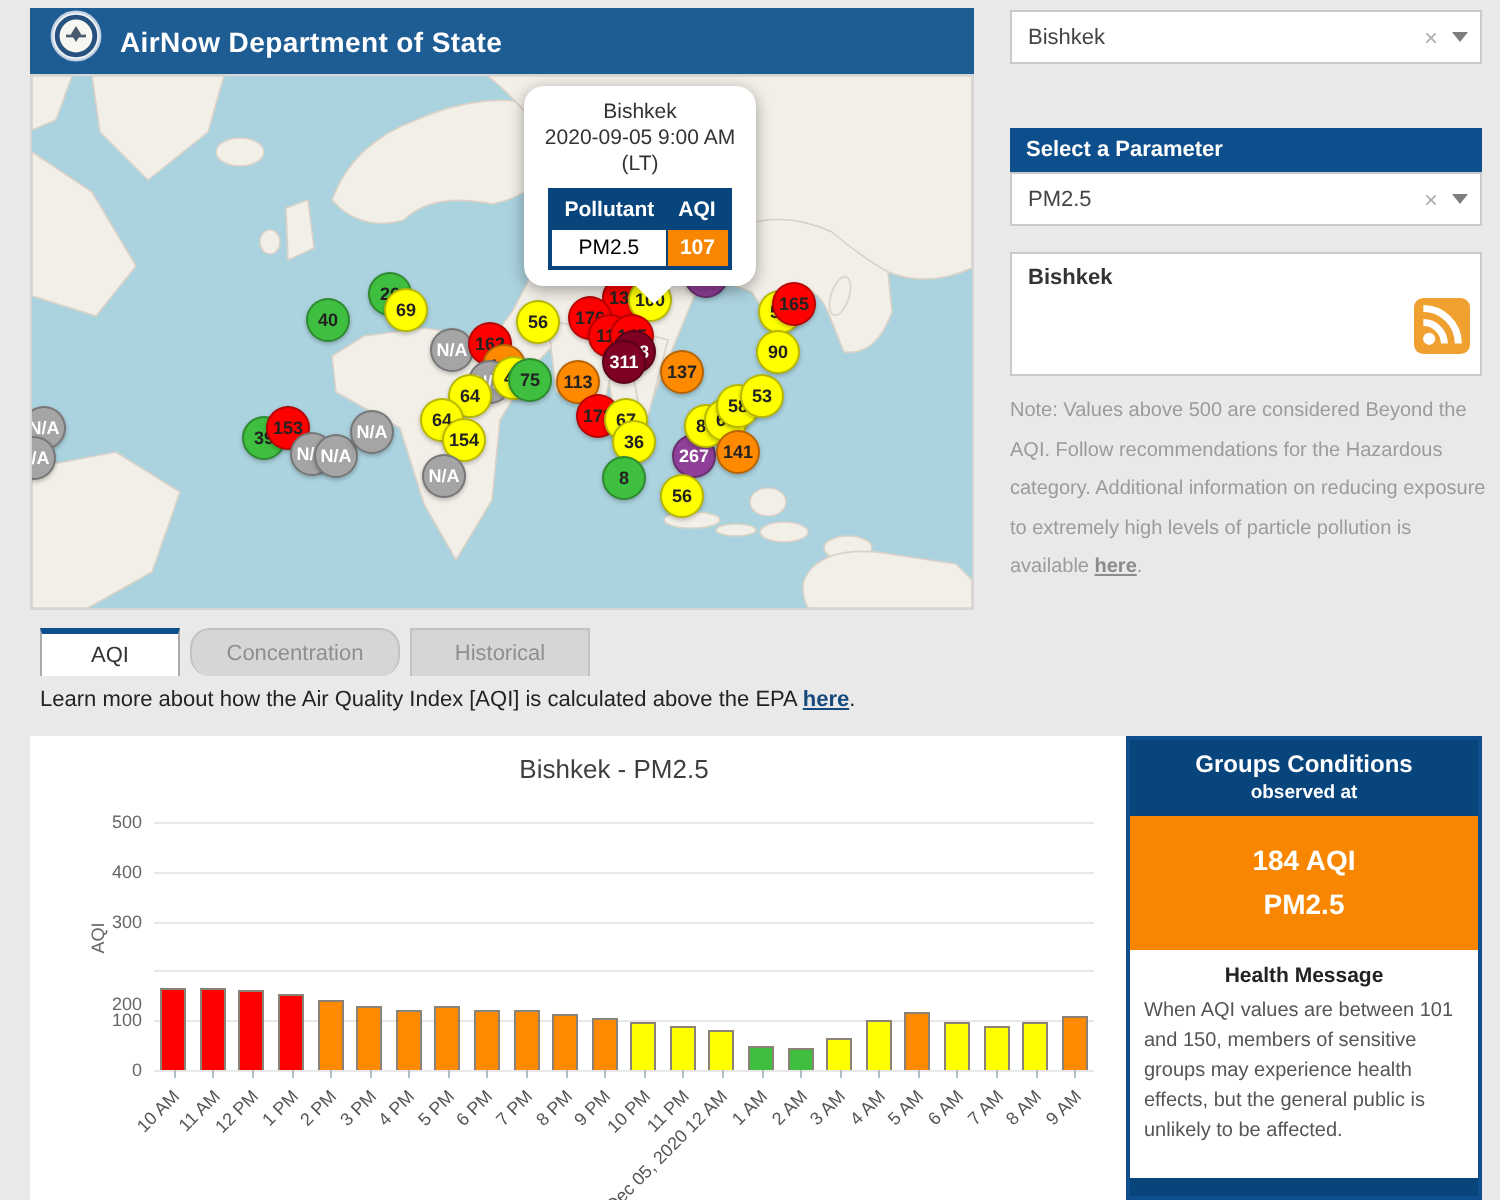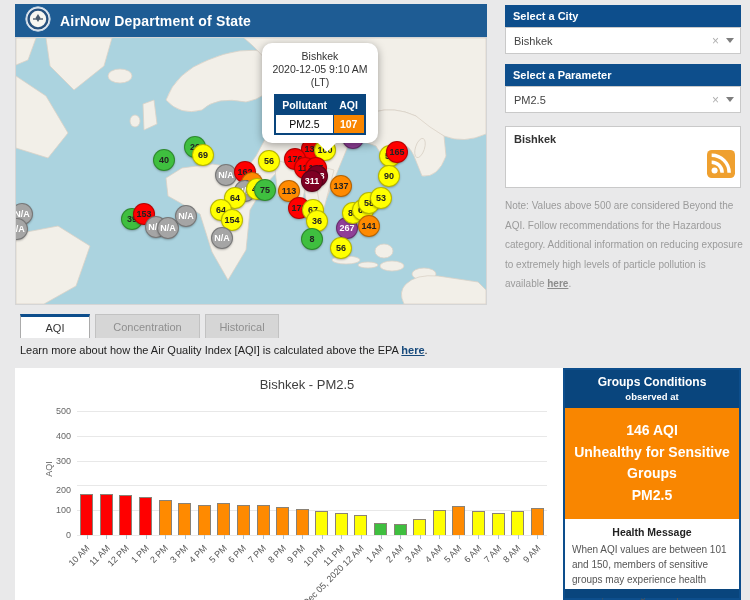--- a/index.html
+++ b/index.html
@@ -52,21 +52,21 @@
     height:24px;display:flex;align-items:center;justify-content:center;
     font-size:11px;box-sizing:border-box;cursor:pointer;margin-right:5px;
   }
   .tab.active{
     width:70px;background:#fff;color:#333;
     border:1px solid #ABABAB;border-top:3px solid #0D4E8C;border-bottom:none;
   }
   .tab.inactive{
     background:#D6D6D6;color:#8F8F8F;border:1px solid #C2C2C2;border-bottom:none;
   }
-  .tab.t2{width:105px;} .tab.t3{width:74px;text-align:center;}
+  .tab.t2{width:105px;border-radius:10px;} .tab.t3{width:90px;text-align:center;}
   #learn-more{position:absolute;left:20px;top:344px;font-size:11px;color:#222;}
   a.lnk{color:#174A7C;text-decoration:underline;font-weight:bold;cursor:pointer;}
   #note a.lnk{color:#8C8C8C;}
   
   .side-panel{position:absolute;left:505px;width:236px;}
   .side-head{background:#0D4E8C;color:#fff;font-size:11px;font-weight:bold;
     height:22px;line-height:22px;padding-left:8px;}
   .side-select{
     background:#fff;border:1px solid #C9C9C9;height:27px;display:flex;align-items:center;
     font-size:11px;color:#444;padding:0 6px 0 8px;box-sizing:border-box;cursor:pointer;
@@ -208,39 +208,38 @@
       <div class="aqi-marker lv-moderate" style="left: 354px; top: 149px; background: rgb(255, 255, 0);">53</div>
       <div class="aqi-marker lv-usg" style="left: 342px; top: 177px; background: rgb(255, 138, 0);">141</div>
       <div class="aqi-marker lv-moderate" style="left: 314px; top: 199px; background: rgb(255, 255, 0);">56</div>
       <div class="aqi-marker lv-moderate" style="left: 363px; top: 107px; background: rgb(255, 255, 0);">55</div>
       <div class="aqi-marker lv-unhealthy" style="left: 370px; top: 103px; background: rgb(255, 0, 0);">165</div>
       <div class="aqi-marker lv-moderate" style="left: 362px; top: 127px; background: rgb(255, 255, 0);">90</div>
     </div>
 
   <div id="map-popup">
     <div class="pp-line">Bishkek</div>
-    <div class="pp-line">2020-12-05 9:10 AM</div>
+    <div class="pp-line">2020-09-05 9:00 AM</div>
     <div class="pp-line">(LT)</div>
     <table>
       <tbody>
           <tr>
         <th>Pollutant</th>
         <th>AQI</th>
       </tr>
       <tr>
         <td>PM2.5</td>
         <td class="aqi-val">107</td>
       </tr>
     </tbody>
       </table>
   </div>
 </div>
 
 <div class="side-panel" style="top:5px;">
-  <div class="side-head">Select a City</div>
   <div class="side-select">
     <span class="val">Bishkek</span>
     <span class="clear-x">×</span>
     <span class="caret"></span>
   </div>
 </div>
 
 <div class="side-panel" style="top:64px;">
   <div class="side-head">Select a Parameter</div>
   <div class="side-select">
@@ -275,21 +274,21 @@
 <div id="chart-panel">
   <div id="chart-title">Bishkek - PM2.5</div>
   <div id="ylab">AQI</div>
   <div id="plot">
     <div class="axis"></div>
   <div class="gridline" style="top: 124px;"></div>
       <div class="ytick" style="top: 124px;">0</div>
       <div class="gridline" style="top: 99.2px;"></div>
       <div class="ytick" style="top: 99.2px;">100</div>
       <div class="gridline" style="top: 74.4px;"></div>
-      <div class="ytick" style="top: 79px;">200</div>
+      <div class="ytick" style="top: 91px;">200</div>
       <div class="gridline" style="top: 49.6px;"></div>
       <div class="ytick" style="top: 49.6px;">300</div>
       <div class="gridline" style="top: 24.8px;"></div>
       <div class="ytick" style="top: 24.8px;">400</div>
       <div class="gridline" style="top: 0px;"></div>
       <div class="ytick" style="top: 0px;">500</div>
       <div class="bar" style="left: 3.29167px; height: 41px; background: rgb(255, 0, 0);"></div>
       <div class="xtick" style="left: 9.79167px;"></div>
       <div class="xlabel" style="right: 462.208px;">10 AM</div>
       <div class="bar" style="left: 22.875px; height: 41px; background: rgb(255, 0, 0);"></div>
@@ -363,22 +362,21 @@
       <div class="xlabel" style="right: 11.7917px;">9 AM</div>
     </div>
 </div>
 
 <div id="current-panel">
   <div id="cc-head">
     <div class="l1">Groups Conditions</div>
     <div class="l2">observed at</div>
   </div>
   <div id="cc-aqi">
-    <div>146 AQI</div>
-    <div>Unhealthy for Sensitive Groups</div>
+    <div>184 AQI</div>
     <div>PM2.5</div>
   </div>
   <div id="cc-health">
     <div class="h-title">Health Message</div>
     <div class="h-text">When AQI values are between 101 and 150, members of sensitive groups may experience health effects, but the general public is unlikely to be affected.</div>
   </div>
   <div id="cc-footer"></div>
 </div>
 
 </body></html>

